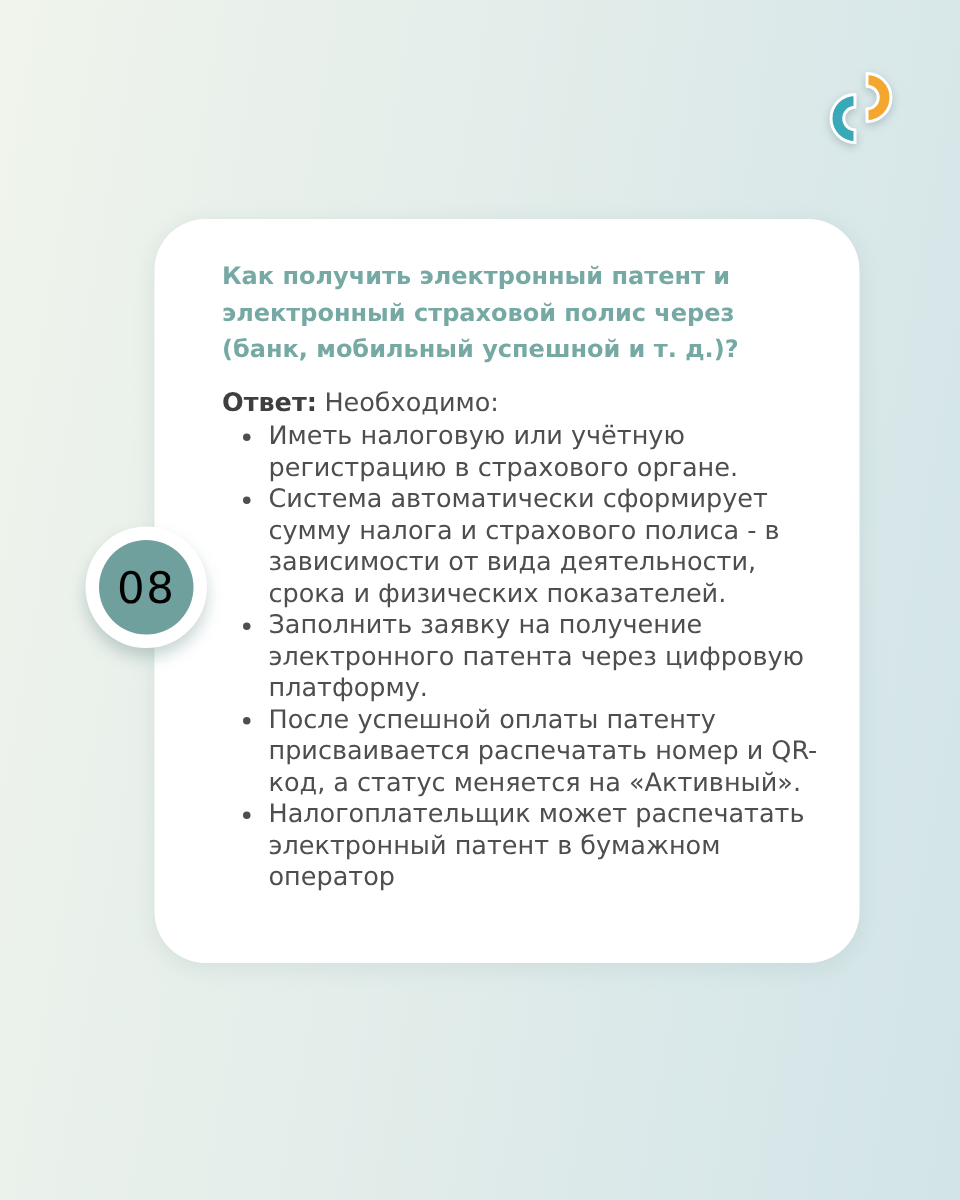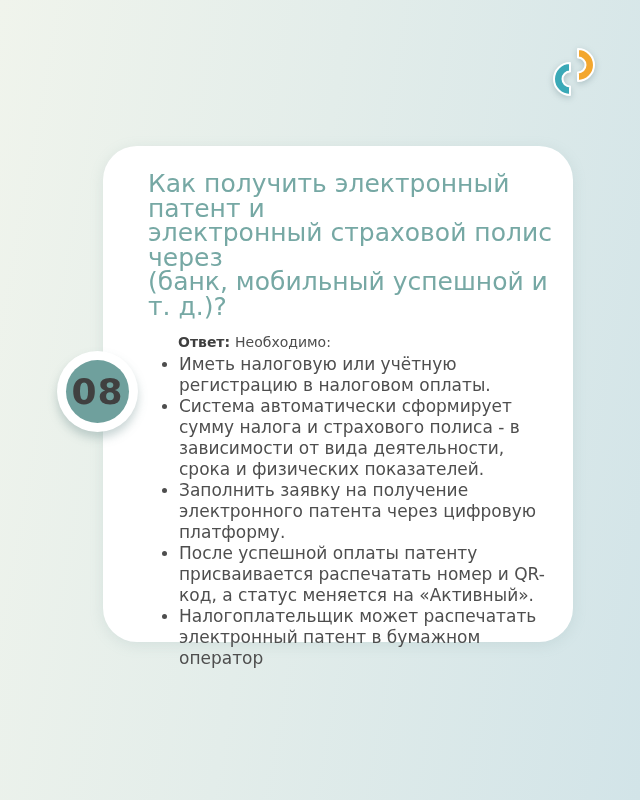--- a/index.html
+++ b/index.html
@@ -45,33 +45,32 @@
     left: 103px;
     top: 146px;
     width: 470px;
     height: 496px;
     background: var(--card-background);
     border-radius: 34px;
     box-shadow: 0 3px 14px rgba(130, 160, 160, 0.18);
     padding: 26px 20px 0 45px;
   }
   .question {
-    font-size: 25px;
+    font-size: 16px;
     line-height: 24.5px;
-    font-weight: normal;
+    font-weight: bold;
     color: var(--question-teal);
     max-width: 406px;
   }
   .question .qline { display: block; }
   .answer-intro {
     margin-top: 12px;
-    font-size: 14px;
+    font-size: 17px;
     line-height: 22px;
     color: var(--body-text);
-    margin-left: 30px;
   }
   .answer-intro strong {
     color: var(--answer-label-color);
     font-weight: bold;
     margin-right: 5px;
   }
   .bullets {
     list-style: none;
     margin-top: 1px;
     width: 400px;
@@ -107,23 +106,23 @@
     box-shadow: 0 6px 10px rgba(100, 135, 135, 0.35);
     display: flex;
     align-items: center;
     justify-content: center;
   }
   .badge-inner {
     width: 63px;
     height: 63px;
     border-radius: 50%;
     background: var(--badge-teal);
-    color: #404040;
-    font-size: 36px;
-    font-weight: bold;
+    color: #000000;
+    font-size: 29px;
+    font-weight: normal;
     letter-spacing: 1px;
     display: flex;
     align-items: center;
     justify-content: center;
   }
 </style>
 </head>
 <body>
 
 <div class="page">
@@ -147,21 +146,21 @@
       </h1>
 
     <p class="answer-intro">
       <strong>Ответ:</strong><span>Необходимо:</span>
     </p>
 
     <ul class="bullets">
 
         <li class="bullet">
           <span class="dot"></span>
-          <span class="bullet-text">Иметь налоговую или учётную регистрацию в налоговом оплаты.</span>
+          <span class="bullet-text">Иметь налоговую или учётную регистрацию в страхового органе.</span>
         </li>
 
         <li class="bullet">
           <span class="dot"></span>
           <span class="bullet-text">Система автоматически сформирует сумму налога и страхового полиса - в зависимости от вида деятельности, срока и физических показателей.</span>
         </li>
 
         <li class="bullet">
           <span class="dot"></span>
           <span class="bullet-text">Заполнить заявку на получение электронного патента через цифровую платформу.</span>

